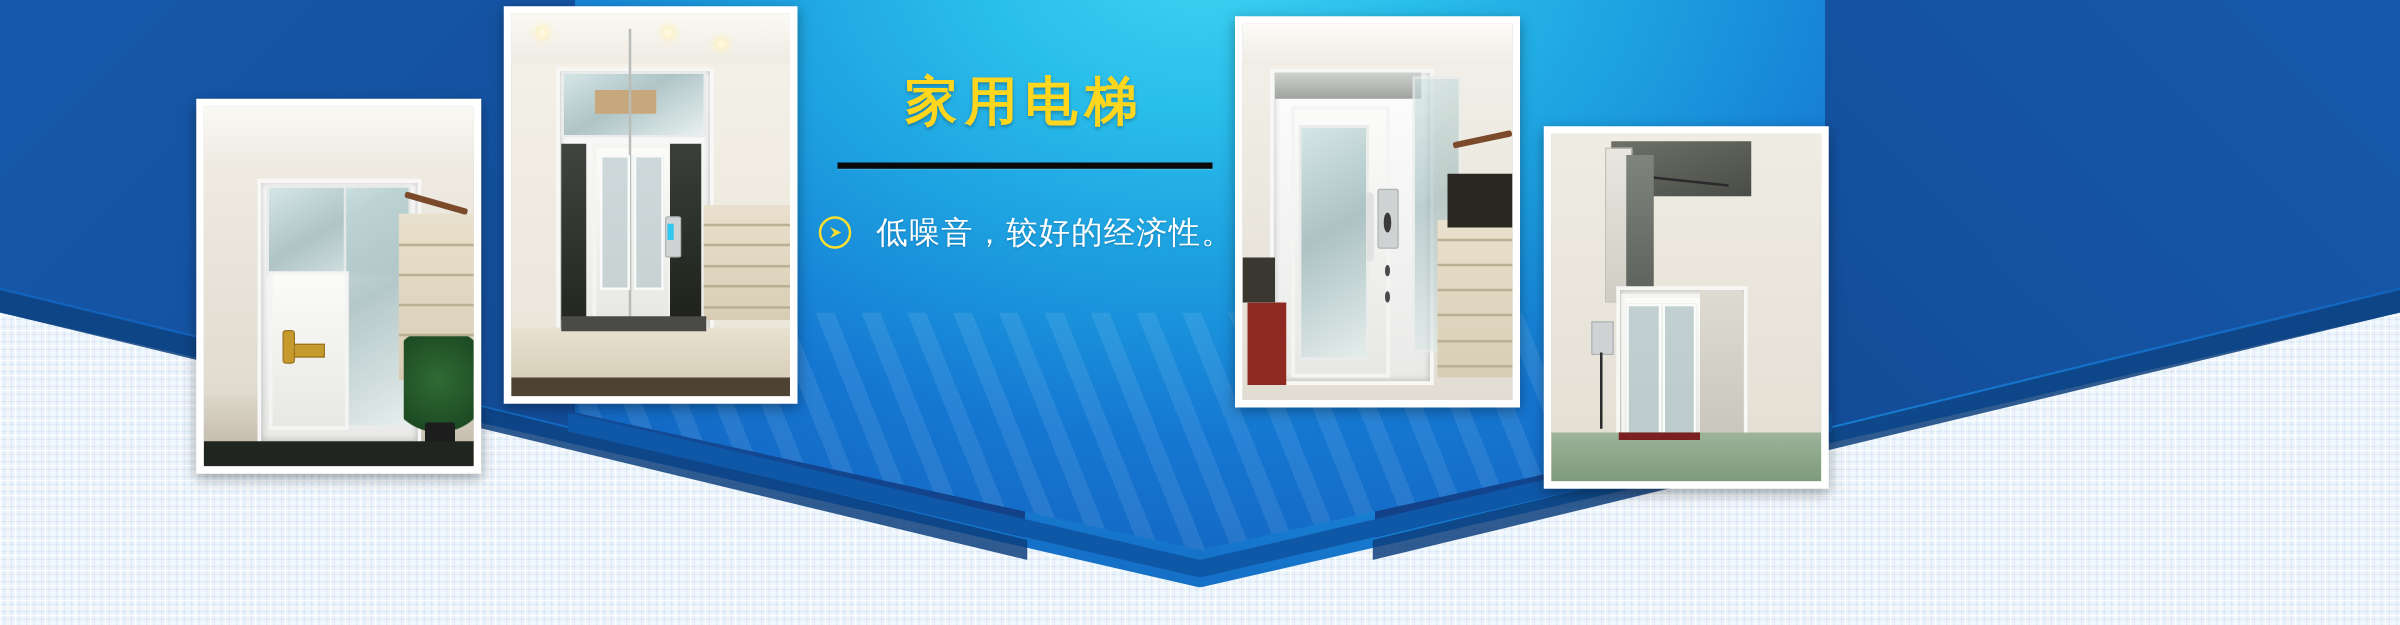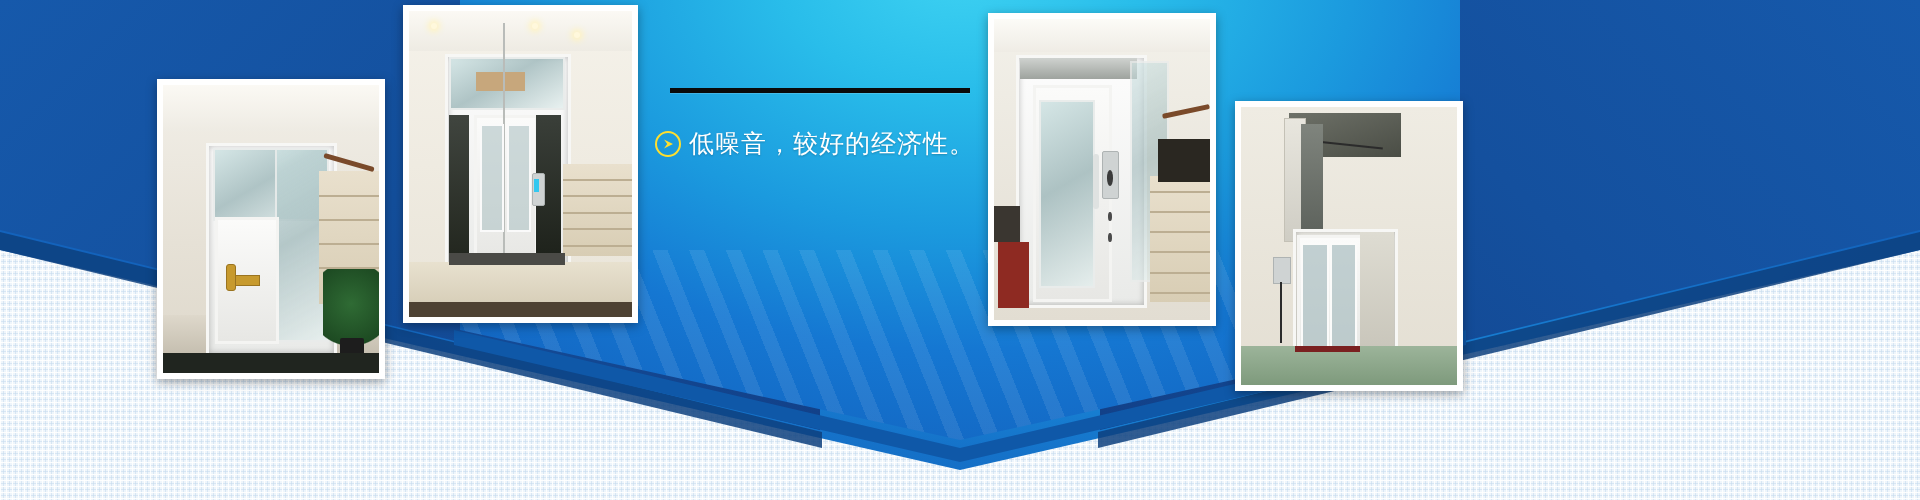--- a/index.html
+++ b/index.html
@@ -133,21 +133,21 @@
     font-size:42px;font-weight:bold;letter-spacing:6px;
     text-align:center;line-height:1;
     text-shadow:0 2px 3px rgba(0,0,0,.28);
     margin:0 0 0 0;
   }
   .rule{
     width:300px;height:5px;background:#0a0a0a;margin:28px auto 0 auto;
     box-shadow:0 1px 0 rgba(255,255,255,.15);
   }
   .subtitle-row{
-    display:flex;align-items:center;justify-content:flex-start;gap:8px;
+    display:flex;align-items:center;justify-content:flex-start;gap:20px;
     margin-top:34px;
     font-family:Liberation Serif, serif;
   }
   .bullet-icon{
     width:26px;height:26px;flex:0 0 26px;
     border:2px solid #ffdf2e;border-radius:50%;
     display:flex;align-items:center;justify-content:center;
     box-sizing:border-box;
   }
   .bullet-icon svg{display:block;}
@@ -289,20 +289,21 @@
         <div class="panelbtn" style="left:15%;top:54%;width:7%;height:9%;"></div>
         <div class="cable" style="left:18%;top:63%;width:2px;height:22%;"></div>
         <div class="greenfloor"></div>
         <div style="position:absolute;left:25%;bottom:12%;width:30%;height:2%;background:#7a2020;"></div>
       </div>
     </div>
   </div>
 
   <div class="content">
 
+    <div class="title">家用电梯</div>
 
     <div class="rule"></div>
 
     <div class="subtitle-row">
       <span class="bullet-icon">
         <svg width="14" height="14" viewBox="0 0 14 14" aria-hidden="true">
           <polygon points="3,2.5 12,7 3,11.5 6.2,7" fill="#ffdf2e"></polygon>
         </svg>
       </span>
       <span class="subtitle">低噪音，较好的经济性。</span>

